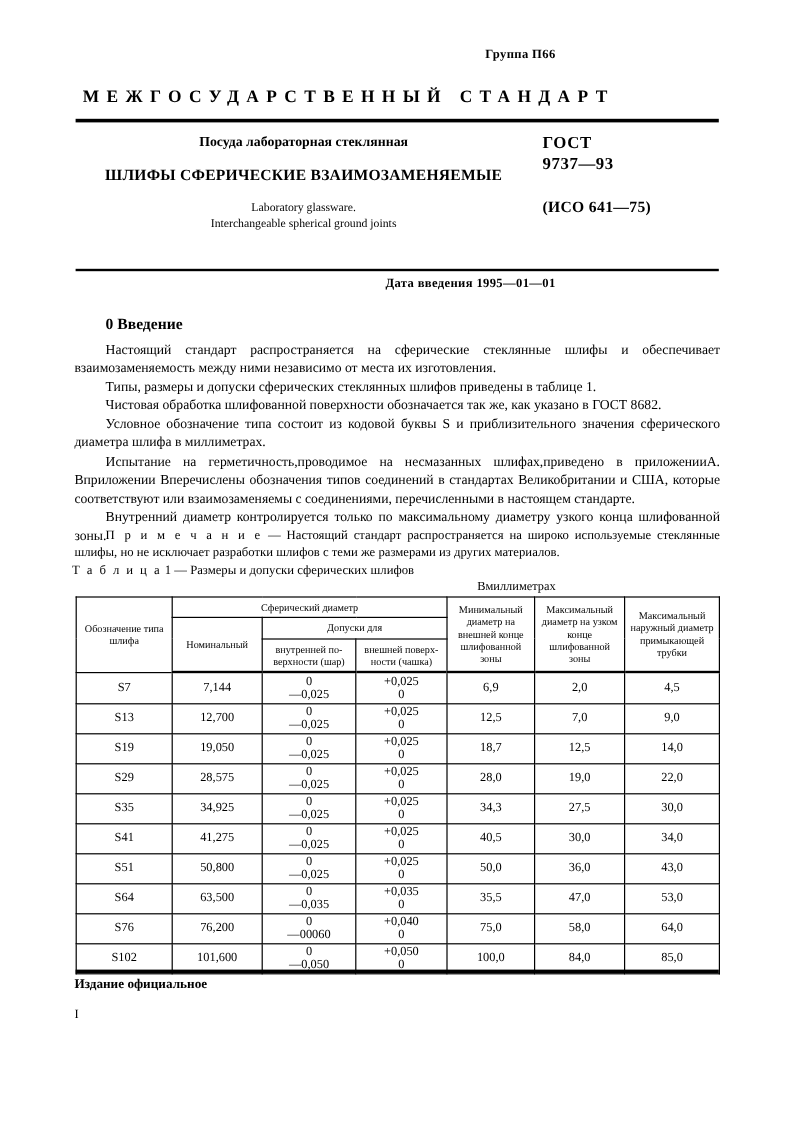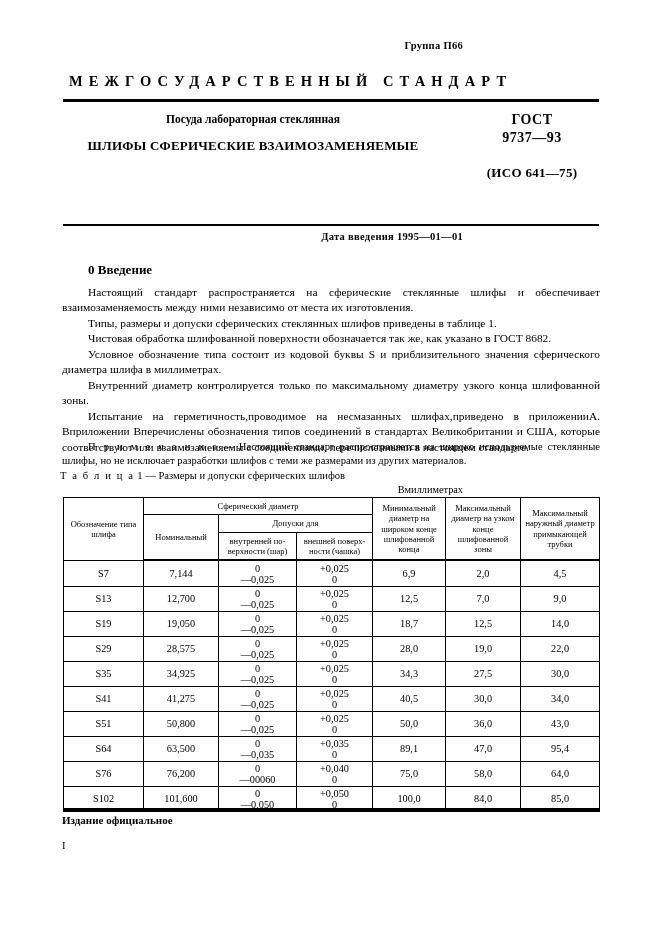--- a/index.html
+++ b/index.html
@@ -81,21 +81,20 @@
     font-size: 9.8px;
     line-height: 1.32;
     font-weight: normal;
   }
 
   .gost-block {
     position: absolute;
     left: 452px;
     top: 112px;
     width: 160px;
-    text-align: center;
   }
   .gost-name {
     font-size: 14px;
     font-weight: bold;
     letter-spacing: 0.5px;
   }
   .gost-num {
     font-size: 14px;
     font-weight: bold;
     margin-top: 2px;
@@ -254,41 +253,45 @@
 <div class="page">
 
   <div class="group-line">Группа  П66</div>
 
   <div class="std-heading">МЕЖГОСУДАРСТВЕННЫЙ   СТАНДАРТ</div>
   <div class="rule-thick rule-top"></div>
 
   <div class="title-block">
     <div class="title-sub">Посуда лабораторная стеклянная</div>
     <div class="title-main">ШЛИФЫ СФЕРИЧЕСКИЕ ВЗАИМОЗАМЕНЯЕМЫЕ</div>
+    <div class="title-en">
+      <div>Laboratory glassware.</div>
+      <div>Interchangeable spherical ground joints</div>
+    </div>
   </div>
 
   <div class="gost-block">
     <div class="gost-name">ГОСТ</div>
     <div class="gost-num">9737—93</div>
     <div class="gost-iso">(ИСО  641—75)</div>
   </div>
 
 
   <div class="rule-thick rule-mid"></div>
   <div class="intro-date">Дата введения 1995—01—01</div>
 
   <div class="section-title">0  Введение</div>
 
   <div class="body-text">
     <p>Настоящий стандарт распространяется на сферические стеклянные шлифы и обеспечивает взаимозаменяемость между ними независимо от места их изготовления.</p>
     <p>Типы, размеры и допуски сферических стеклянных шлифов приведены в таблице 1.</p>
     <p>Чистовая обработка шлифованной поверхности обозначается так же, как указано в ГОСТ 8682.</p>
     <p>Условное обозначение типа состоит из кодовой буквы S и приблизительного значения сферического диаметра шлифа в миллиметрах.</p>
+    <p>Испытание на герметичность,проводимое на несмазанных шлифах,приведено в приложенииA. Вприложении Вперечислены обозначения типов соединений в стандартах Великобритании и США, которые соответствуют или взаимозаменяемы с соединениями, перечисленными в настоящем стандарте.</p>
     <p>Внутренний диаметр контролируется только по максимальному диаметру узкого конца шлифованной зоны.</p>
-    <p>Испытание на герметичность,проводимое на несмазанных шлифах,приведено в приложенииA. Вприложении Вперечислены обозначения типов соединений в стандартах Великобритании и США, которые соответствуют или взаимозаменяемы с соединениями, перечисленными в настоящем стандарте.</p>
   </div>
 
   <div class="note">
     <p><span class="sp">П р и м е ч а н и е</span><span> — </span><span>Настоящий стандарт распространяется на широко используемые стеклянные шлифы, но не исключает разработки шлифов с теми же размерами из других материалов.</span></p>
   </div>
 
   <div class="table-caption"><span class="sp">Т а б л и ц а</span><span>  1 — </span><span>Размеры и допуски сферических шлифов</span></div>
 
   <div class="units">Вмиллиметрах</div>
 
@@ -299,21 +302,21 @@
         <col class="col3">
         <col class="col4">
       <col class="col5">
         <col class="col6">
         <col class="col7">
     </colgroup>
     <thead>
       <tr>
         <td rowspan="3">Обозначение типа шлифа</td>
         <td colspan="3">Сферический диаметр</td>
-        <td rowspan="3" class="hdr-bottom">Минимальный диаметр на широком конце шлифованной конца</td>
+        <td rowspan="3" class="hdr-bottom">Минимальный диаметр на внешней конце шлифованной зоны</td>
         <td rowspan="3" class="hdr-bottom">Максимальный диаметр на узком конце шлифованной зоны</td>
         <td rowspan="3" class="hdr-bottom">Максимальный наружный диаметр примыкающей трубки</td>
       </tr>
       <tr>
         <td rowspan="2" class="hdr-bottom">Номинальный</td>
         <td colspan="2">Допуски для</td>
       </tr>
       <tr>
         <td class="hdr-bottom">внутренней по­верхности (шар)</td>
         <td class="hdr-bottom">внешней поверх­ности (чашка)</td>
@@ -429,23 +432,23 @@
           <td>S64</td>
           <td>63,500</td>
           <td>
             <span class="tol">0</span>
             <span class="tol">—0,035</span>
           </td>
           <td>
             <span class="tol">+0,035</span>
             <span class="tol">0</span>
           </td>
-          <td>89,1</td>
+          <td>35,5</td>
           <td>47,0</td>
-          <td>95,4</td>
+          <td>53,0</td>
         </tr>
         <tr>
           <td>S76</td>
           <td>76,200</td>
           <td>
             <span class="tol">0</span>
             <span class="tol">—00060</span>
           </td>
           <td>
             <span class="tol">+0,040</span>

